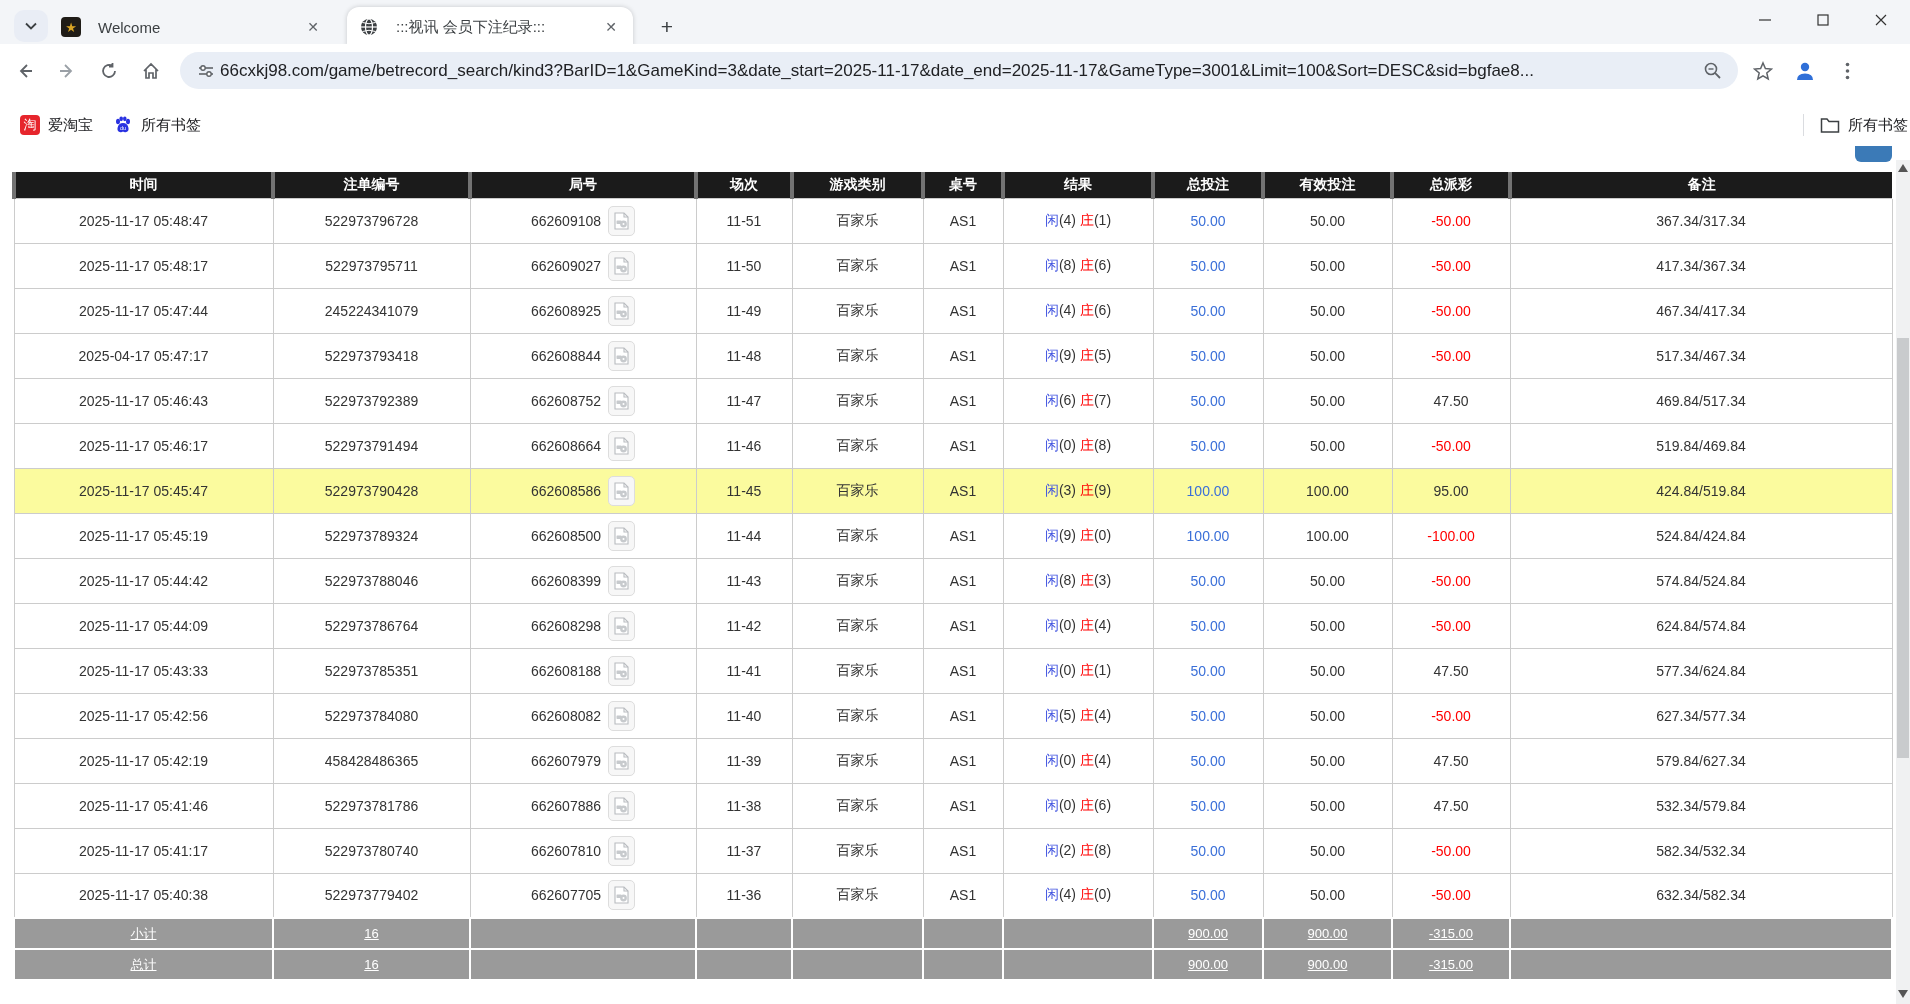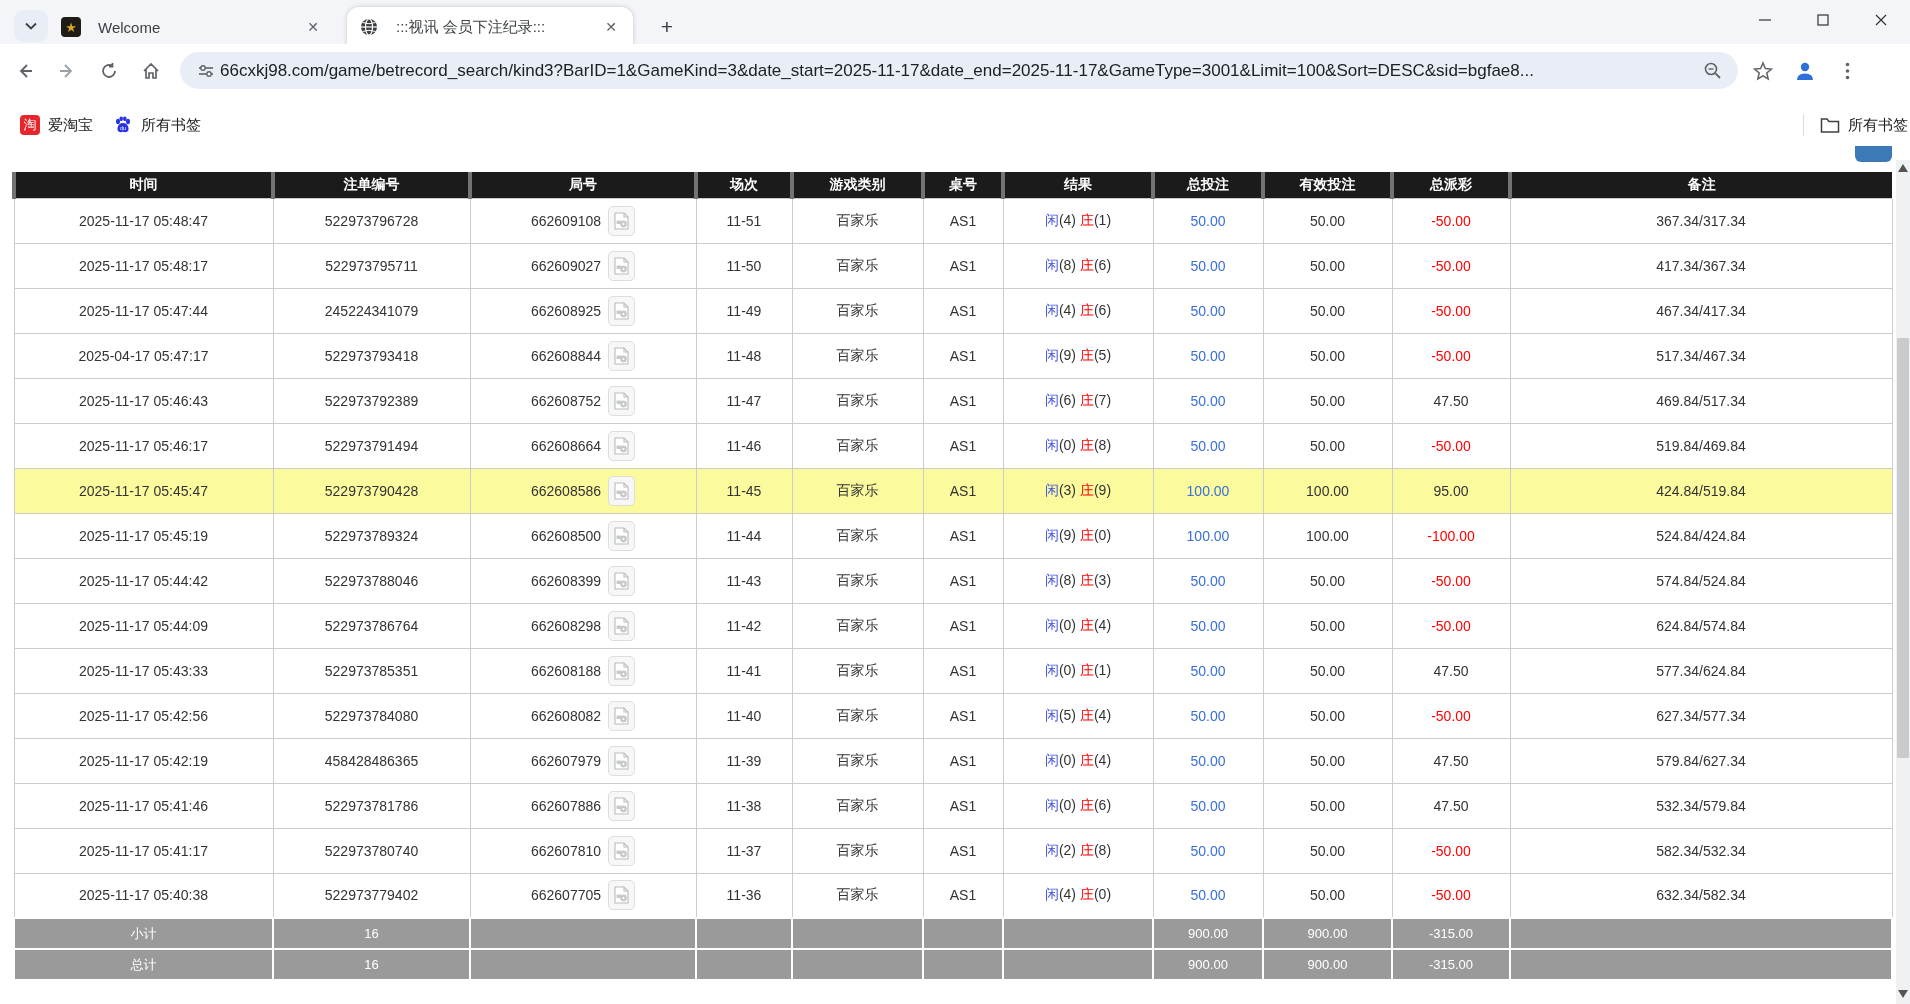--- a/index.html
+++ b/index.html
@@ -52,21 +52,21 @@
     background:var(--pill-blue,#3b7ab7); }
 
   table.bets { position:absolute; left:12px; top:26px; border-collapse:collapse; table-layout:fixed;
     width:1878px; font-size:14px; color:#333; }
   table.bets th { background:var(--header-bg,#1b1b1b); color:#fff; font-weight:700; height:26px;
     border-left:4px solid #737373; border-right:1px solid #fff; font-size:14px; }
   table.bets td { height:45px; text-align:center; border:1px solid #ccc; background:#fff;
     overflow:hidden; white-space:nowrap; }
   tr.hl td { background:var(--highlight,#fbfb9e); }
   tr.total td { background:var(--total-bg,#9a9a9a); color:#fff; height:31px;
-    border:2px solid #fff; font-size:13px; }
+    border:2px solid #fff; font-size:13px;text-decoration:underline; }
   .c-blue { color:var(--blue,#3a6fd8); }
   .c-red { color:var(--red,#ff0000); }
   .res-p { color:var(--player-blue,#4053e0); }
   .res-b { color:var(--red,#ff0000); }
   .res-n { color:#333; }
   .vid-btn { display:inline-flex; align-items:center; justify-content:center; width:27px; height:30px;
     background:#f7f7f7; border:1px solid #ddd; border-radius:5px; margin-left:7px; vertical-align:middle; }
   .round-num { vertical-align:middle; }
 
   

